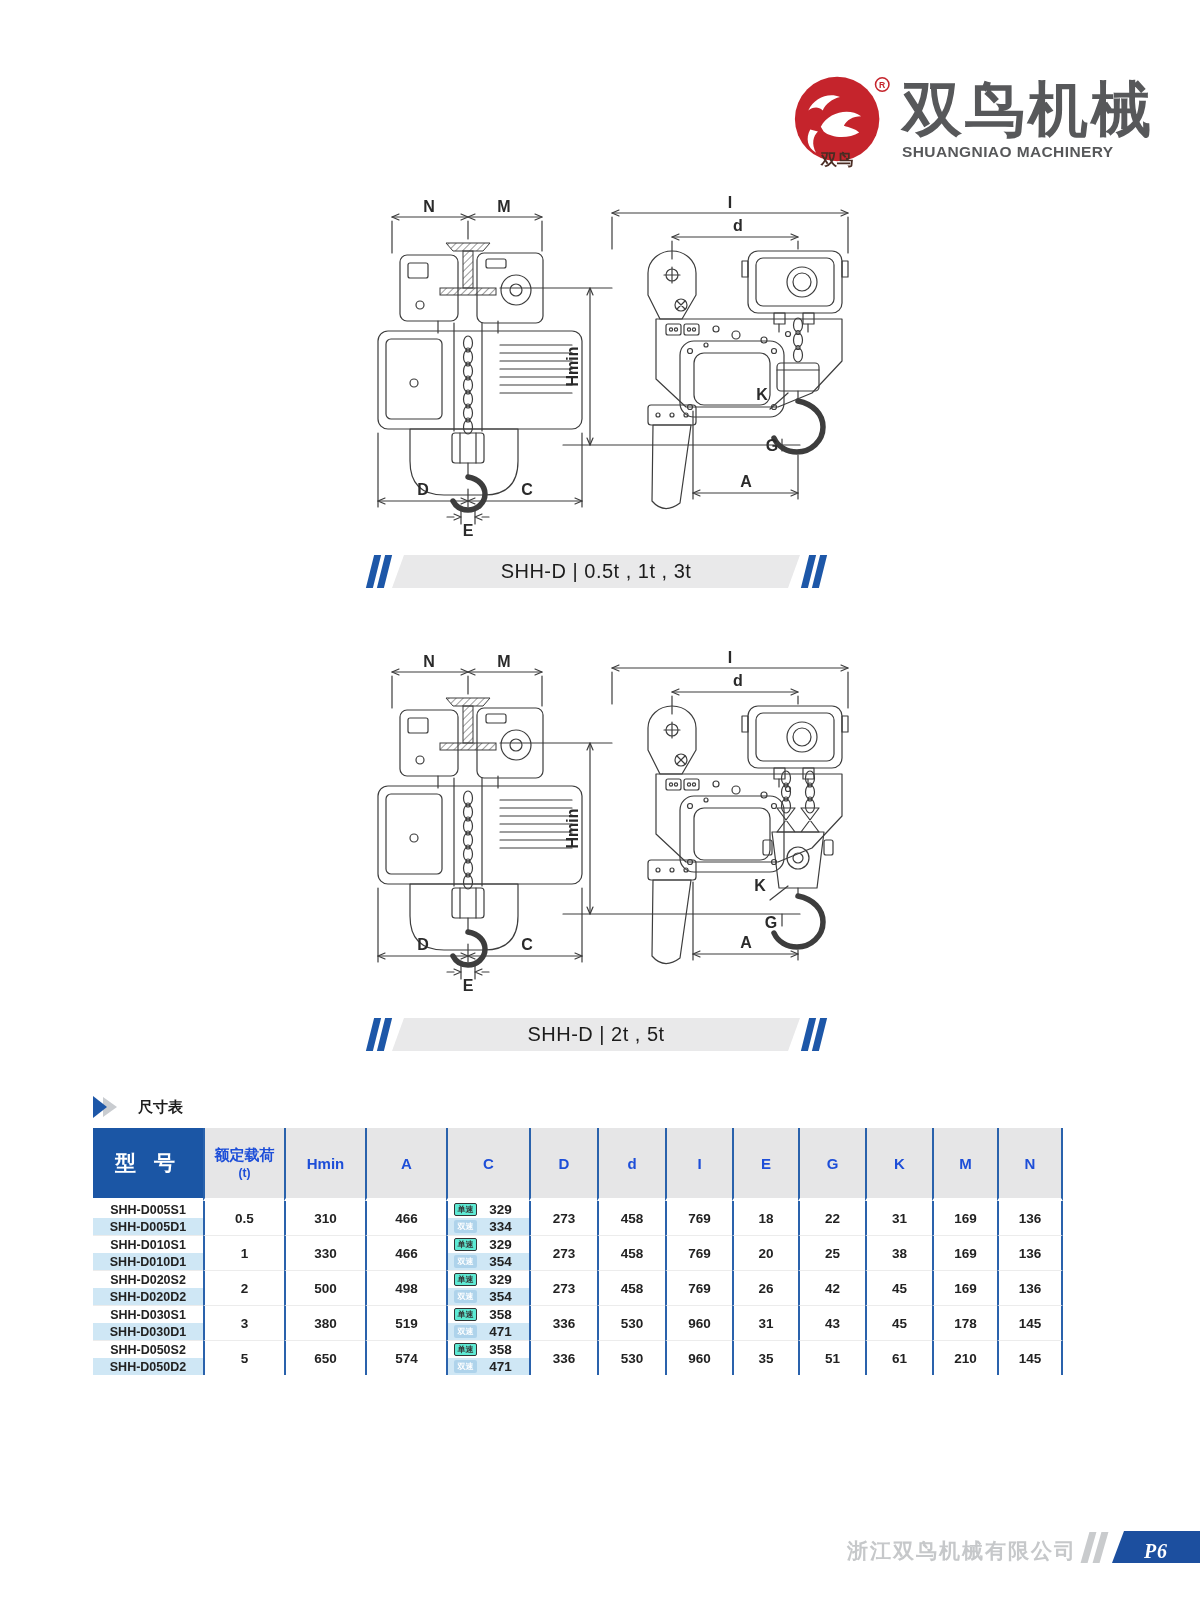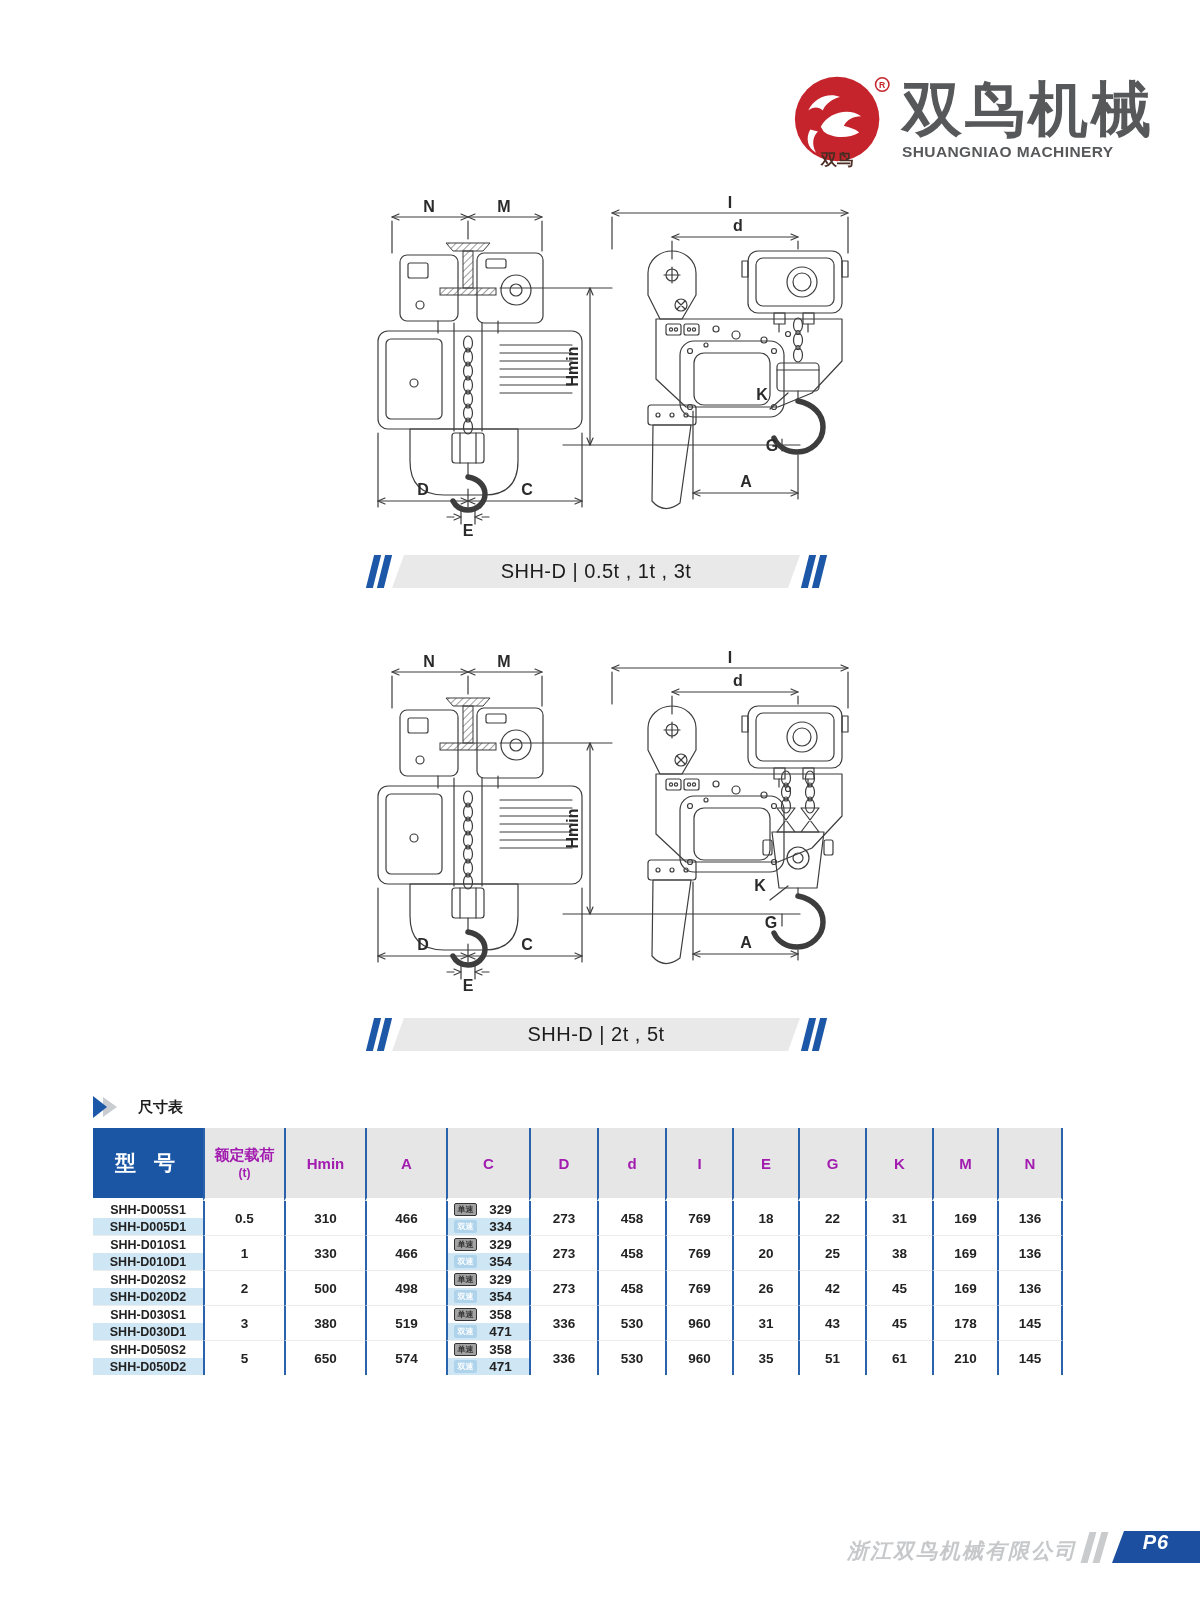--- a/index.html
+++ b/index.html
@@ -33,42 +33,42 @@
   .band-txt{font-size:20px;font-weight:normal;color:#1c1c1c;letter-spacing:0.5px;}
 
   
   .tbl-sec{position:absolute;left:93px;top:1096px;width:970px;}
   .sec-title{display:flex;align-items:center;font-size:15px;font-weight:bold;color:#1d1d1d;height:22px;margin-bottom:10px;}
   .sec-title .arr{margin-right:9px;}
   table{border-collapse:separate;border-spacing:0;width:970px;table-layout:fixed;}
   th,td{border-left:2px solid var(--tblline);padding:0;text-align:center;vertical-align:middle;}
   th:first-child,td:first-child{border-left:none;}
   .lastcol{border-right:2px solid var(--tblline);}
-  thead th{height:70px;background:#e6e6e7;font-size:15px;font-weight:bold;color:#a21caf;border-bottom:3px solid #fff;}
+  thead th{height:70px;background:#e6e6e7;font-size:15px;font-weight:bold;color:#1d4ed8;border-bottom:3px solid #fff;}
   th.model-h{background:var(--hdrblue);color:#fff;font-size:21px;letter-spacing:6px;}
   thead .unit{font-size:12px;font-weight:bold;margin-top:1px;}
   tbody td{font-size:13.5px;font-weight:bold;color:#222;height:17px;background:#fff;}
   tbody tr.gs td{border-top:1px solid #ececec;}
   tbody tr.gs:first-child td{border-top:none;}
   td.model{font-size:12.5px;}
   td.alt{background:var(--altblue);}
   .cwrap{display:flex;align-items:center;padding:0 5px 0 6px;}
   .cv{flex:1;text-align:center;}
   .badge{flex:0 0 auto;font-size:8px;line-height:11px;padding:0 2px;border:1px solid #333;border-radius:2px;
-         color:#333;font-weight:bold;min-width:17px;background:#a3a3a3;}
+         color:#333;font-weight:bold;min-width:17px;background:#5eead4;}
   .badge.db{border-color:transparent;background:#aed3eb;color:#fff;}
 
   
-  .company{position:absolute;top:1537px;right:123px;font-size:21px;font-style:italic;font-weight:bold;
+  .company{position:absolute;top:1537px;right:123px;font-size:21px;font-weight:bold;
            color:#c6c8ca;letter-spacing:2px;margin-left:41px;}
   .fsl{position:absolute;top:1532px;width:7px;height:31px;background:#c9cbcd;transform:skewX(-16deg);}
   .f1{left:1085px}.f2{left:1097px}
   .pgbox{position:absolute;left:1112px;top:1531px;width:88px;height:32px;background:var(--pgblue);
          clip-path:polygon(12px 0,100% 0,100% 100%,0 100%);
-         display:flex;align-items:flex-start;justify-content:center;}
+         display:flex;align-items:flex-end;justify-content:center;font-family:Liberation Serif, serif;}
   .pgbox span{color:#fff;font-size:20px;font-style:italic;font-weight:bold;letter-spacing:1px;}
 </style>
 </head>
 <body>
 
 <div class="page">
 
   <div class="logo">
     <svg class="emblem" viewBox="0 0 106 100">
       <circle cx="50" cy="49" r="44" fill="#c5242c"></circle>

